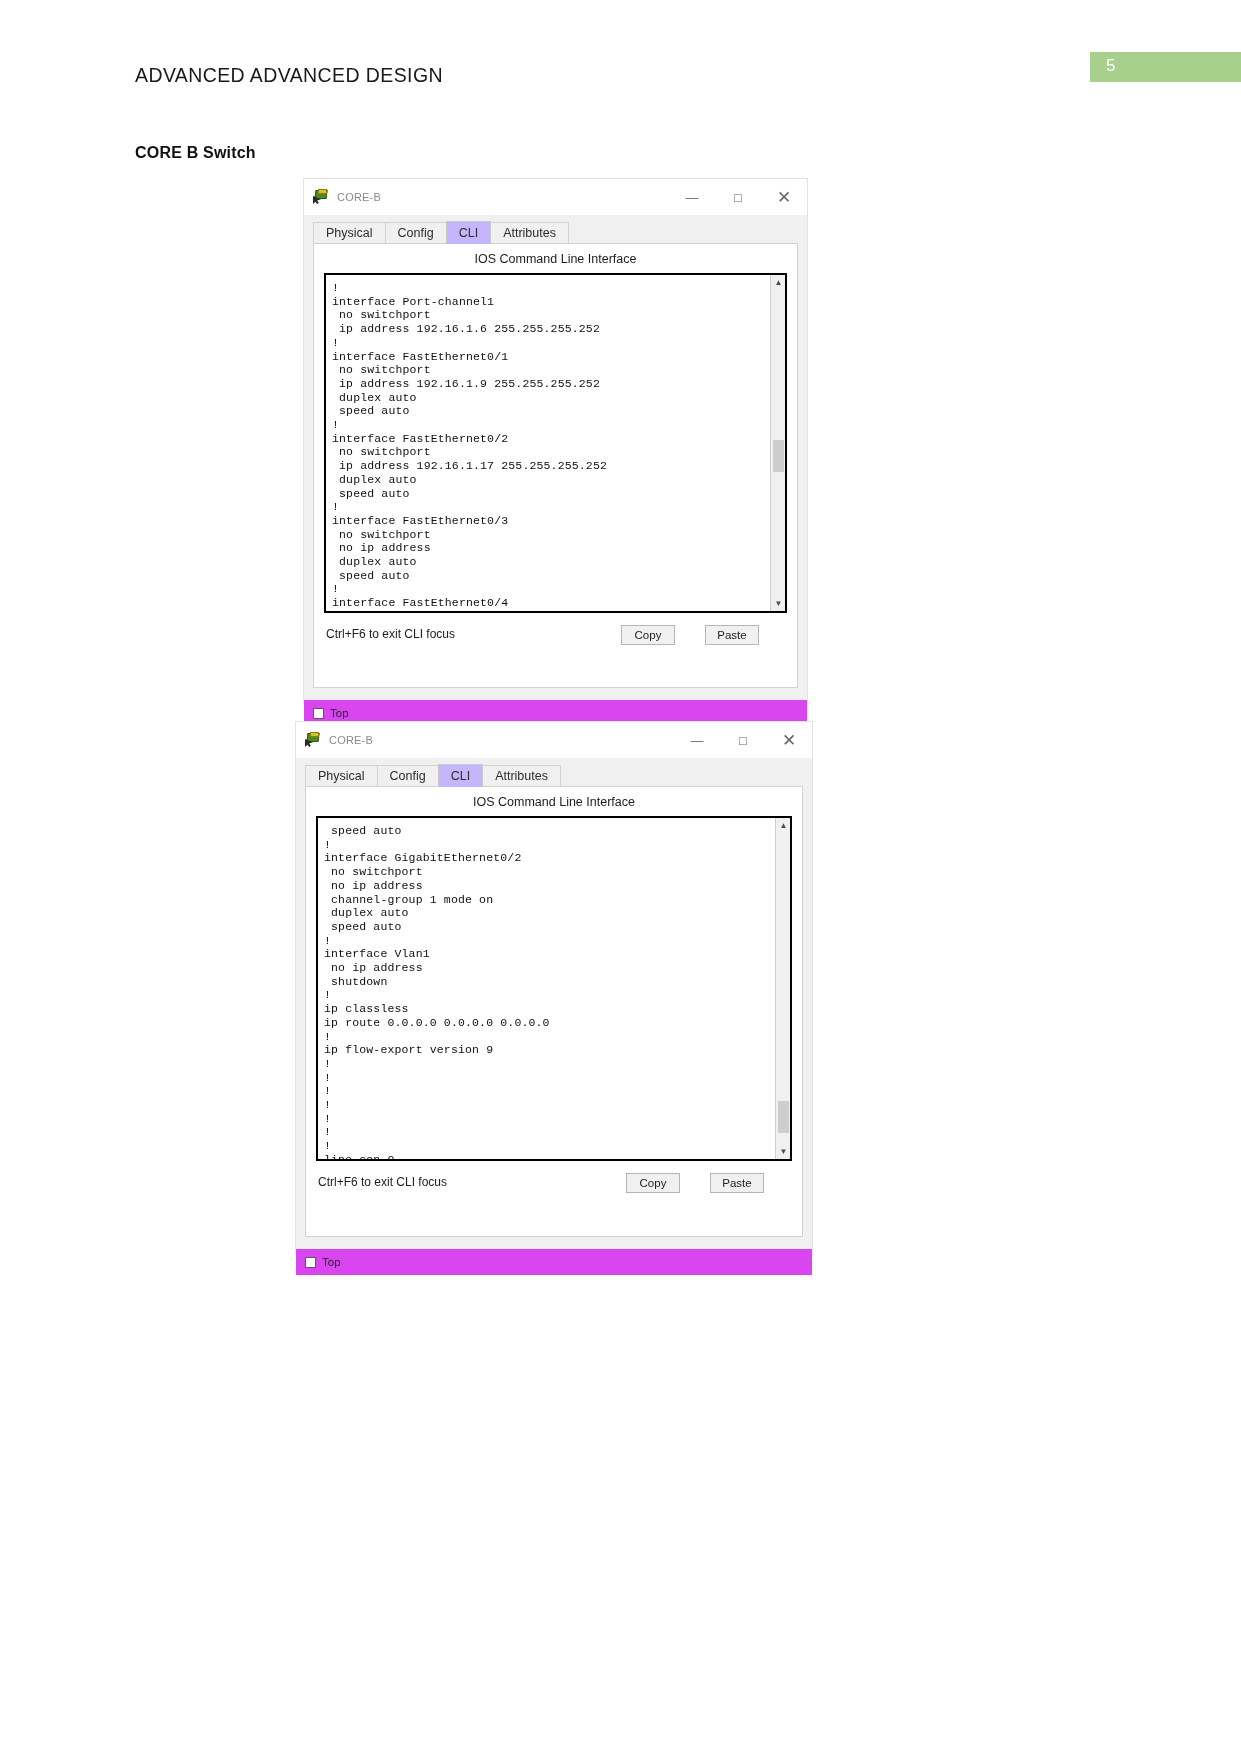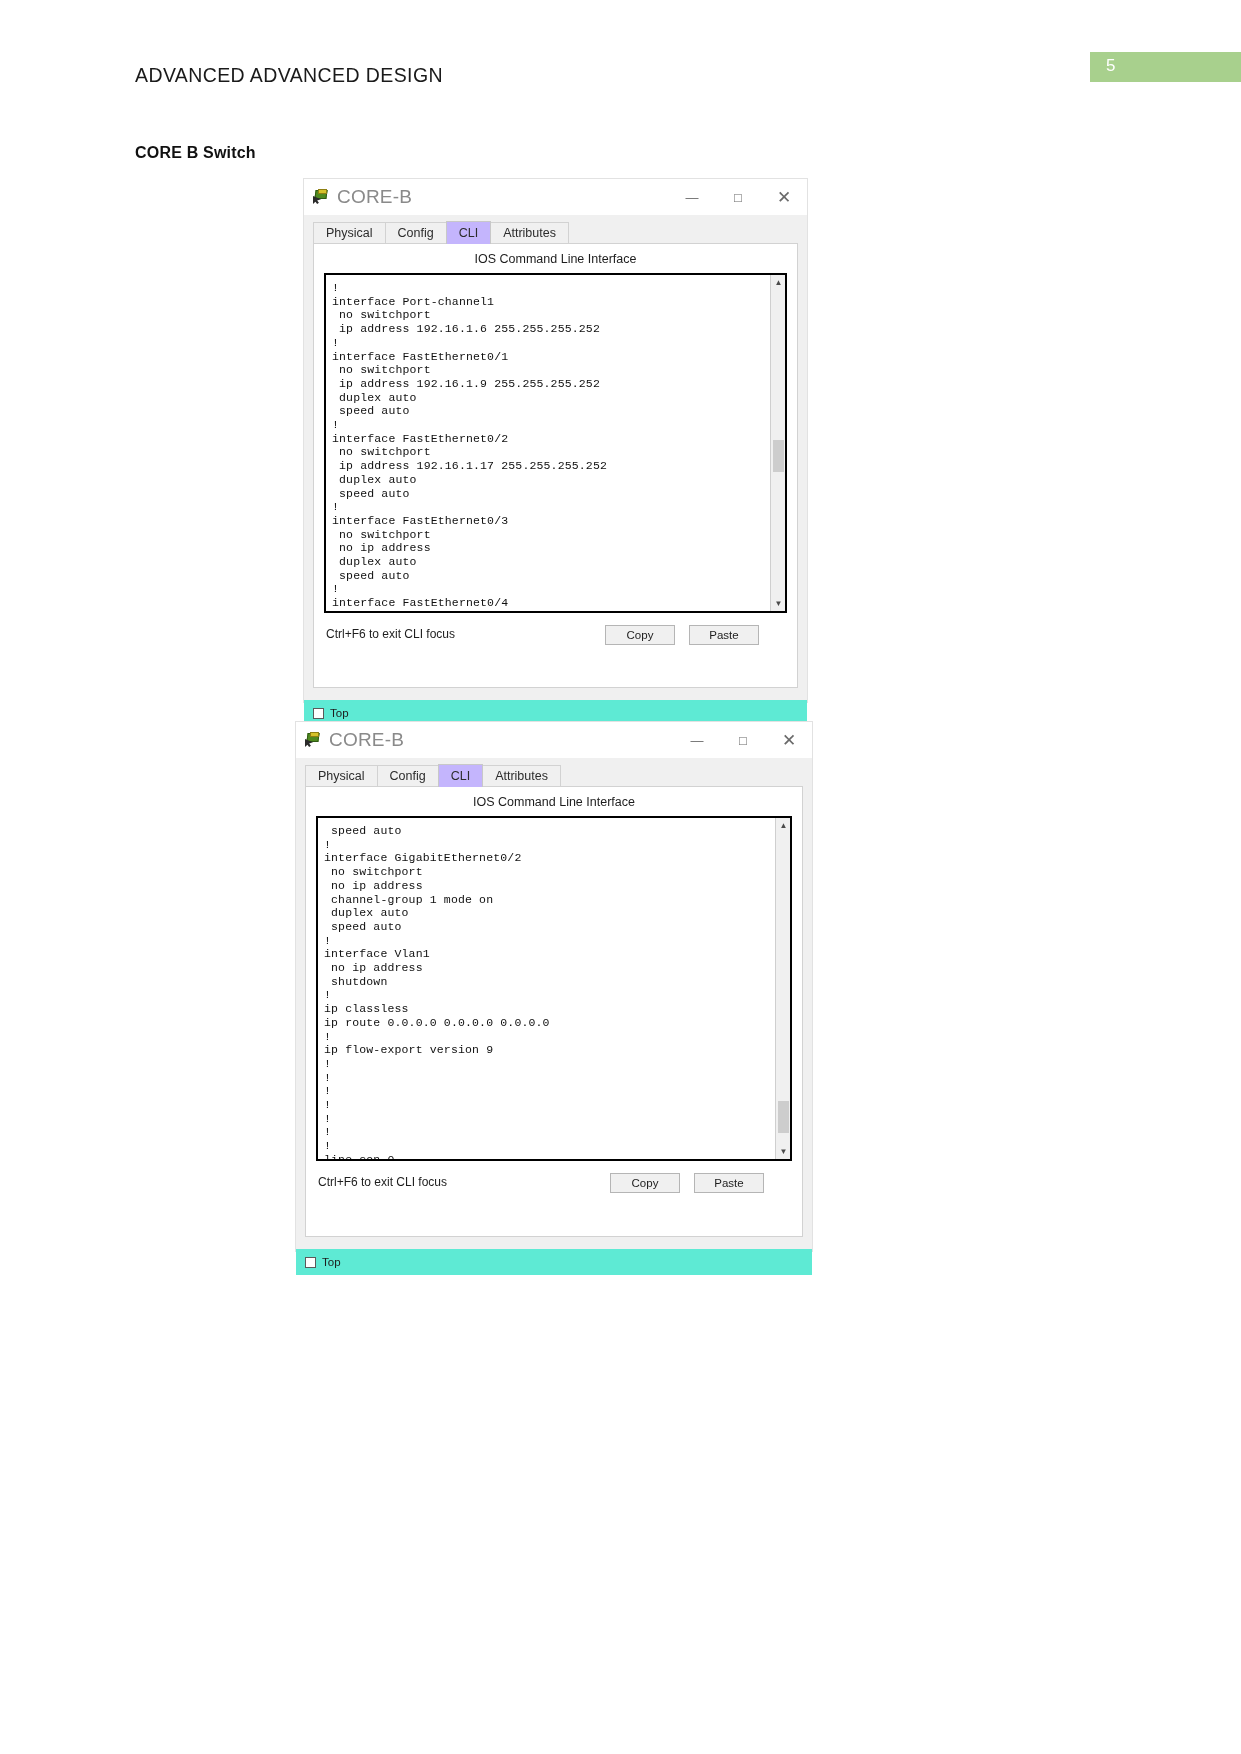--- a/index.html
+++ b/index.html
@@ -62,21 +62,21 @@
   .pt-icon .sw-top {
     position:absolute; left:5px; top:0px; width:9px; height:5px;
     background:#d5c22a; border:1px solid #8e7f12;
   }
   .pt-icon .sw-arrow {
     position:absolute; left:0px; top:7px; width:8px; height:8px;
     background:#2a2a2a;
     clip-path:polygon(0 0, 0 100%, 30% 72%, 52% 100%, 74% 84%, 52% 56%, 100% 40%);
   }
   .pt-title-text {
-    font-size:19px; color:#8a8a8a; letter-spacing:0.2px;
+    font-size:11px; color:#8a8a8a; letter-spacing:0.2px;
   }
   .pt-winbtns {
     position:absolute; right:0; top:0; height:36px;
     display:flex; align-items:center;
   }
   .pt-winbtn {
     width:46px; height:36px; display:flex; align-items:center; justify-content:center;
     font-size:15px; color:#6a6a6a; line-height:1;
   }
   .pt-winbtn.min  { font-size:13px; }
@@ -168,31 +168,31 @@
     position:relative;
     height:44px;
     display:flex; align-items:center;
   }
   .cli-hint {
     position:absolute; left:12px; top:14px;
     font-size:12px; color:#1d1d1d;
   }
   .cli-btn {
     position:absolute;
-    height:20px; width:70px;
+    height:20px; width:54px;
     background:#f0f0f0;
     border:1px solid #b5b5b5;
     font-size:11.5px; color:#1d1d1d;
     display:flex; align-items:center; justify-content:center;
   }
 
   .pt-bottombar {
     position:relative;
     height:26px;
-    background:#5eead4;
+    background:#d946ef;
     display:flex; align-items:center;
     padding-left:9px;
     text-align:center;
   }
   .chk {
     width:11px; height:11px; border:1px solid #5a5a5a; background:#fff;
     margin-right:6px; flex:none;
   }
   .chk-label { font-size:11.5px; color:#1d1d1d; }
 </style>

